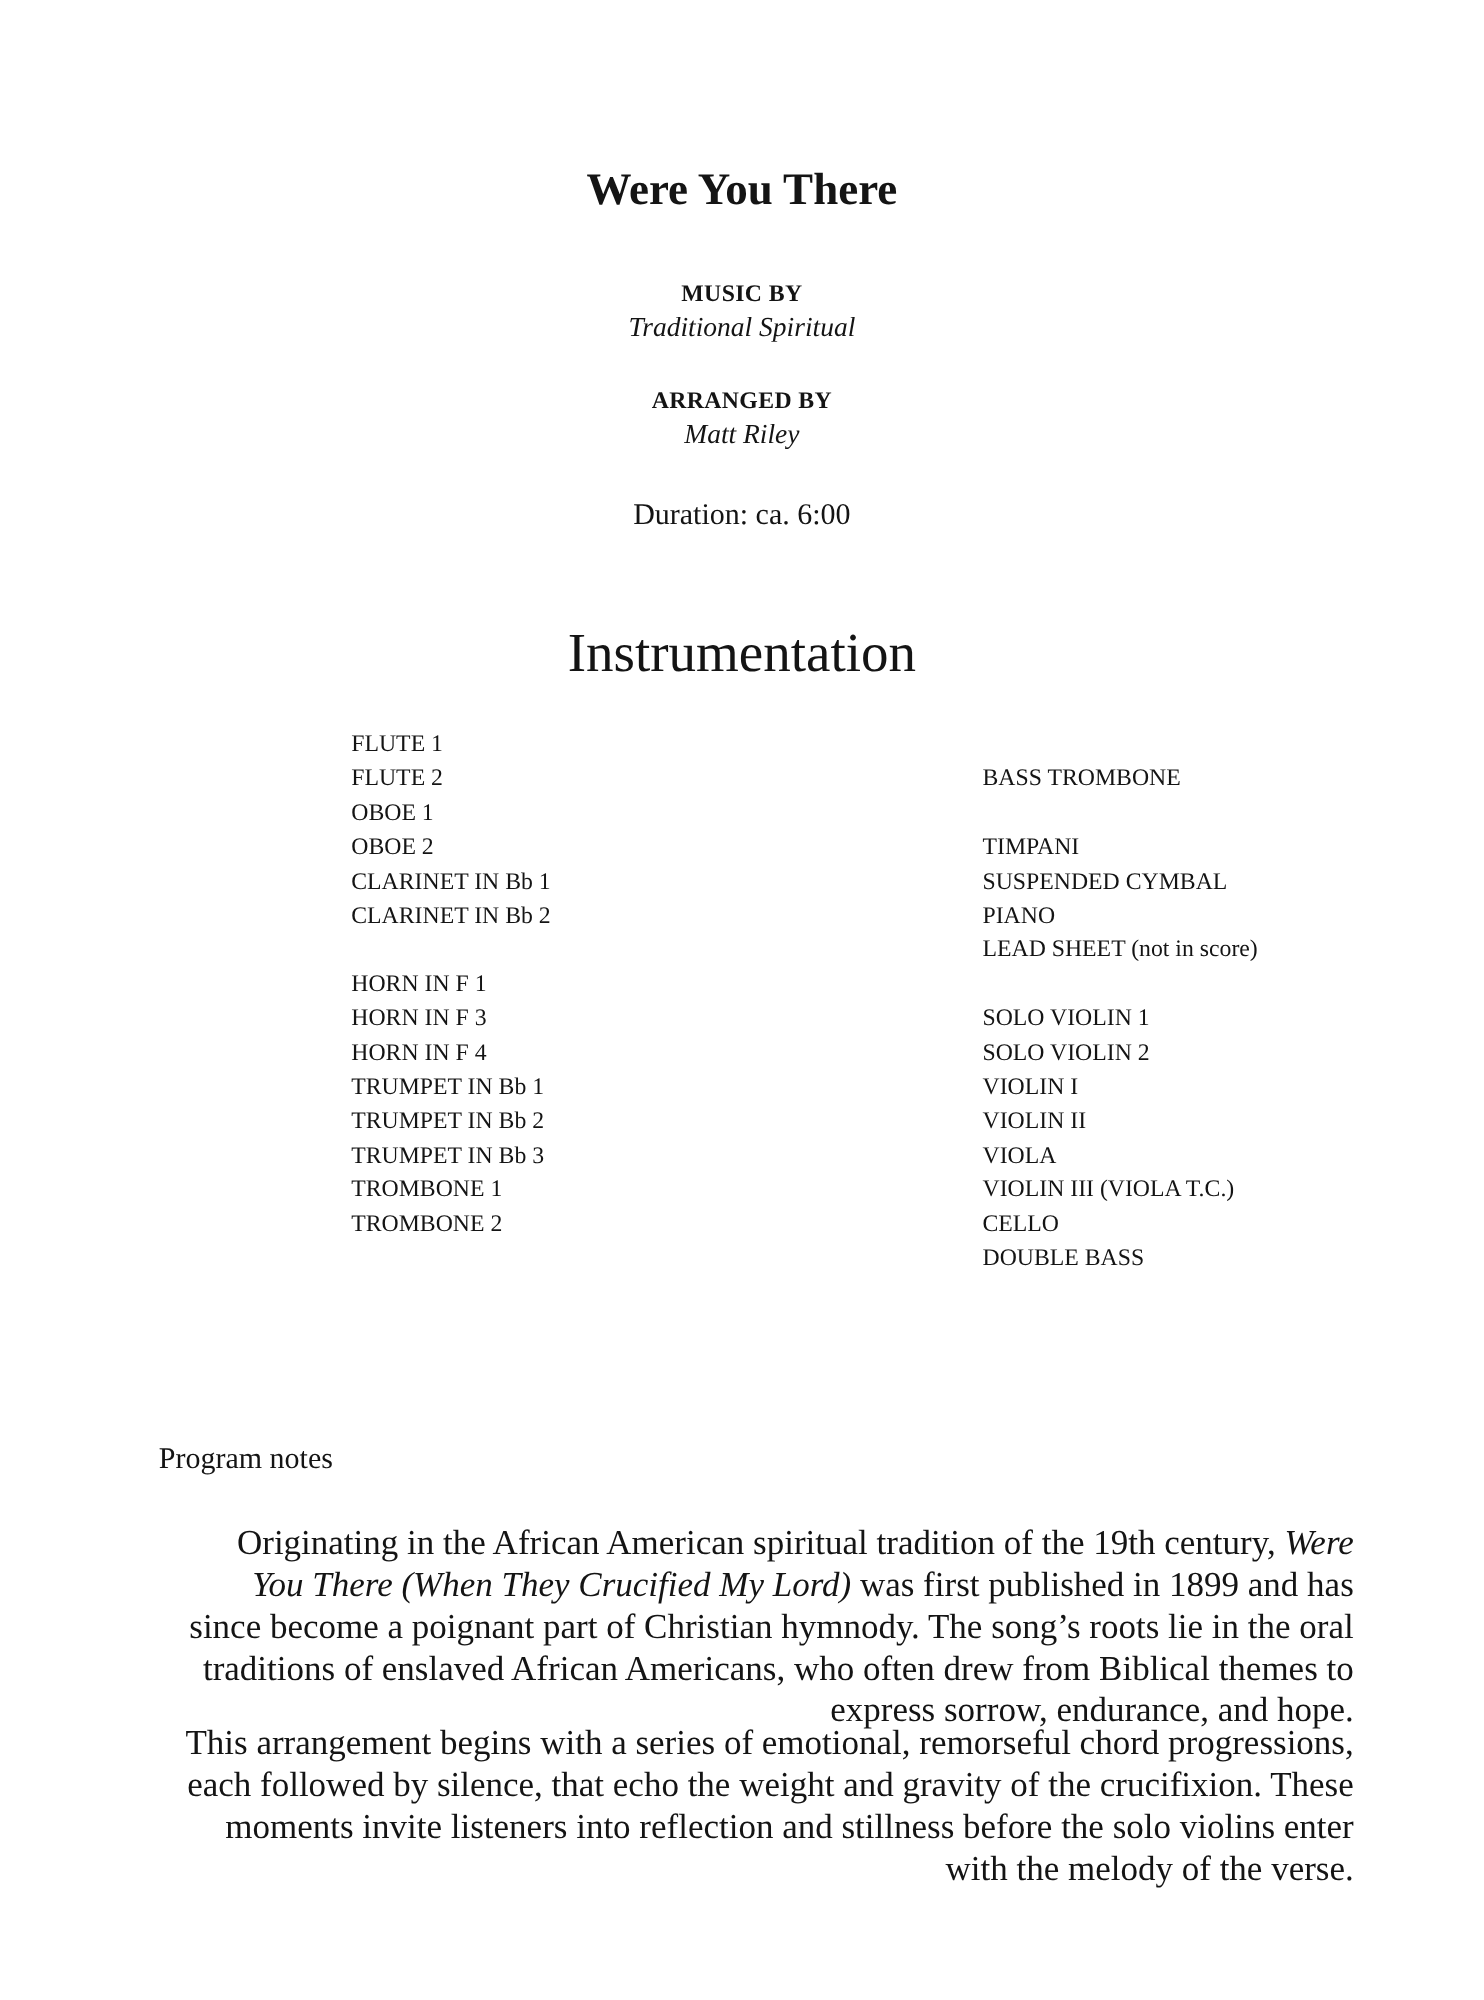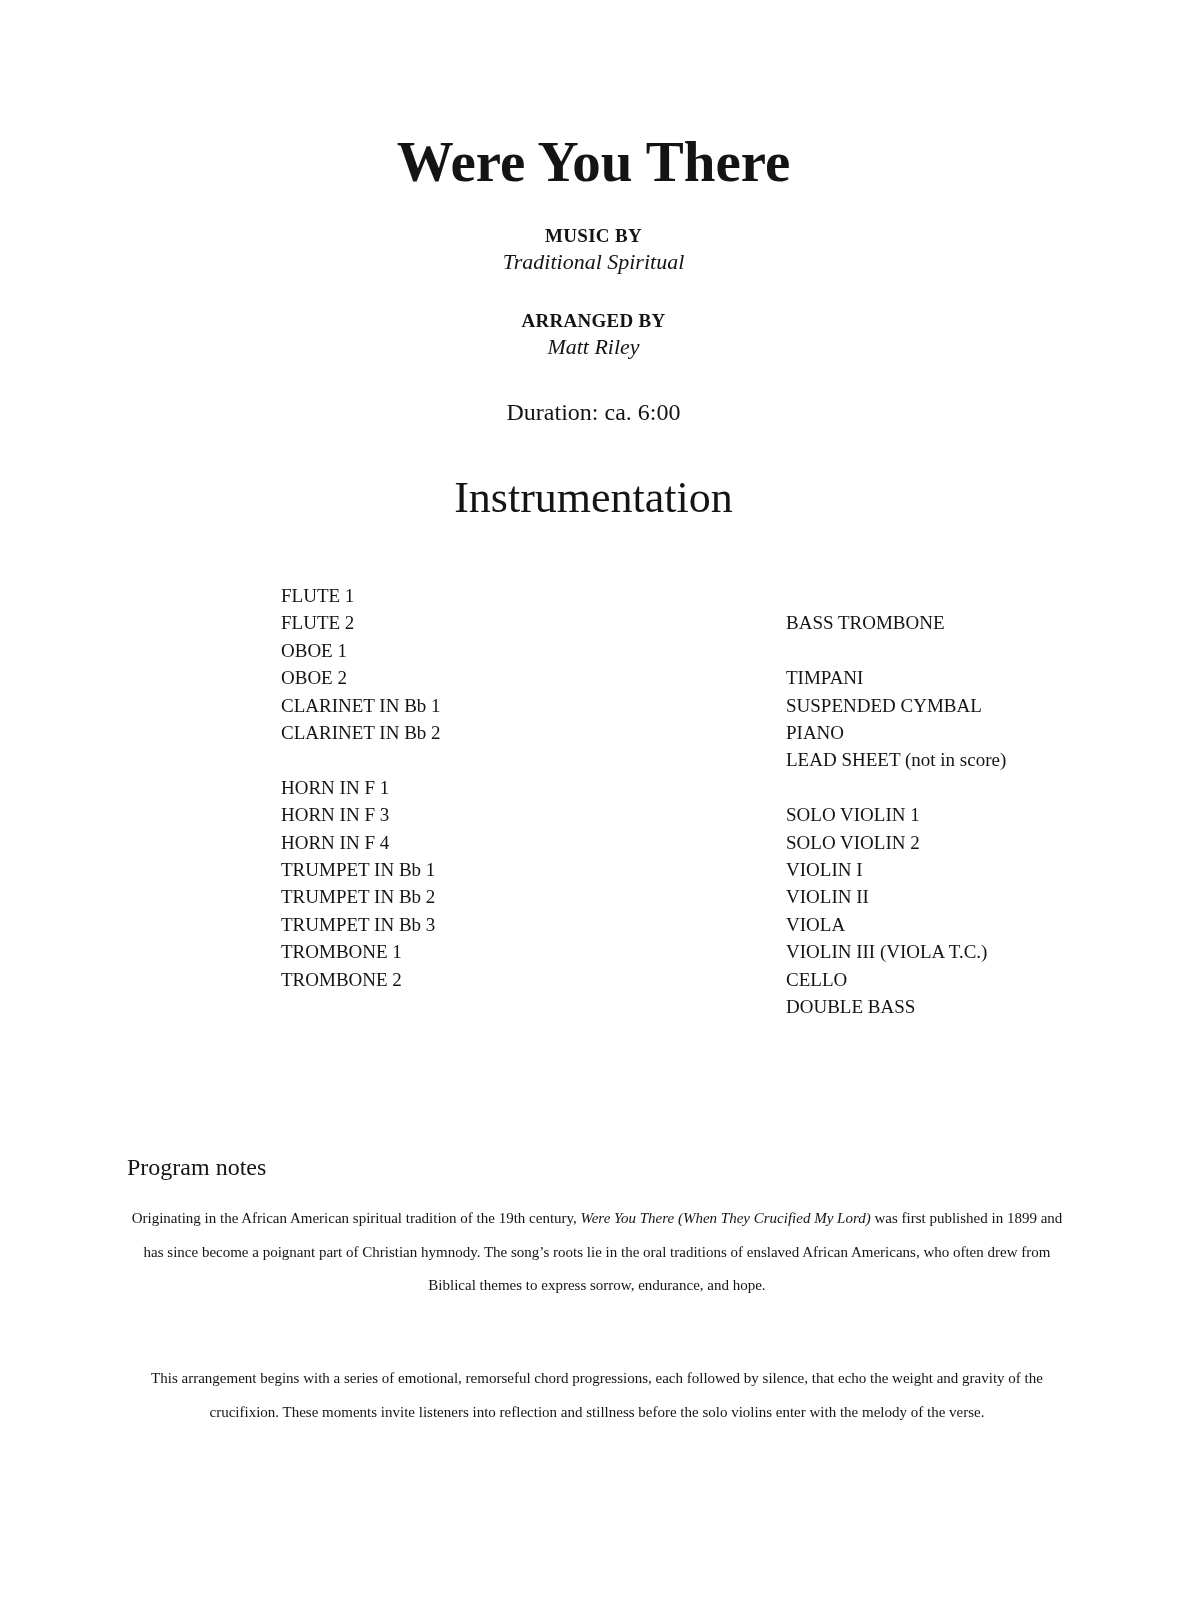--- a/index.html
+++ b/index.html
@@ -17,21 +17,21 @@
     overflow: hidden;
   }
   .abs {
     position: absolute;
     left: 0;
     right: 0;
   }
   .centered { text-align: center; }
   .title {
     top: 133px;
-    font-size: 57px;
+    font-size: 36px;
     font-weight: bold;
     line-height: 1;
     margin: 0;
     letter-spacing: 0px;
   }
   .credit-label {
     font-size: 19px;
     line-height: 1.1;
     letter-spacing: 0.3px;
     font-weight: bold;
@@ -40,21 +40,21 @@
     font-size: 22px;
     line-height: 1.1;
     font-style: italic;
   }
   .duration {
     top: 399px;
     font-size: 24px;
     line-height: 1.1;
   }
   .inst-heading {
-    top: 474px;
+    top: 499px;
     font-size: 44px;
     font-weight: normal;
     line-height: 1.1;
     margin: 0;
   }
   .inst-col {
     position: absolute;
     top: 582px;
     width: 360px;
     font-size: 19px;
@@ -72,24 +72,24 @@
     left: 127px;
     font-size: 24px;
     font-weight: normal;
     line-height: 1.2;
     margin: 0;
   }
   .notes-para {
     position: absolute;
     left: 127px;
     width: 940px;
-    font-size: 15px;
+    font-size: 28px;
     line-height: 33.5px;
-    margin: 0;
-    text-align: center;
+    margin: 16px;
+    text-align: right;
   }
   .para-1 { top: 1202px; }
   .para-2 { top: 1362px; }
   .italic { font-style: italic; }
 </style>
 </head>
 <body>
 
 <div class="page">
 

